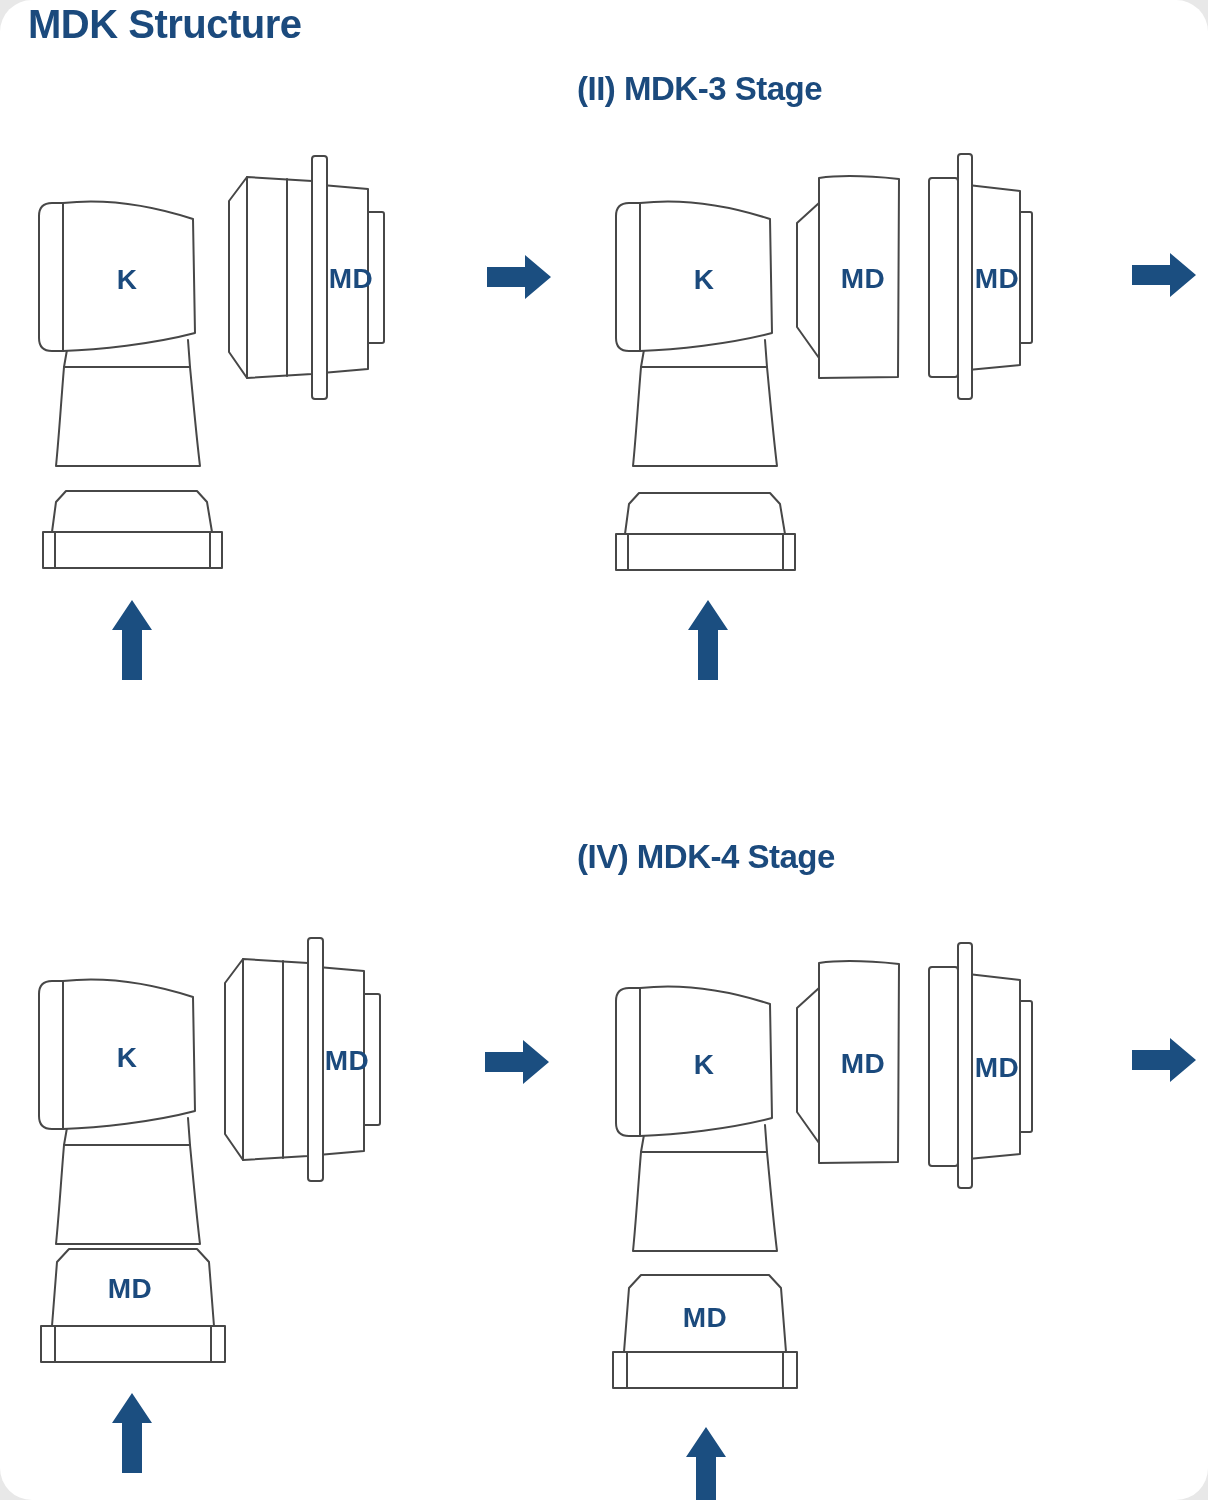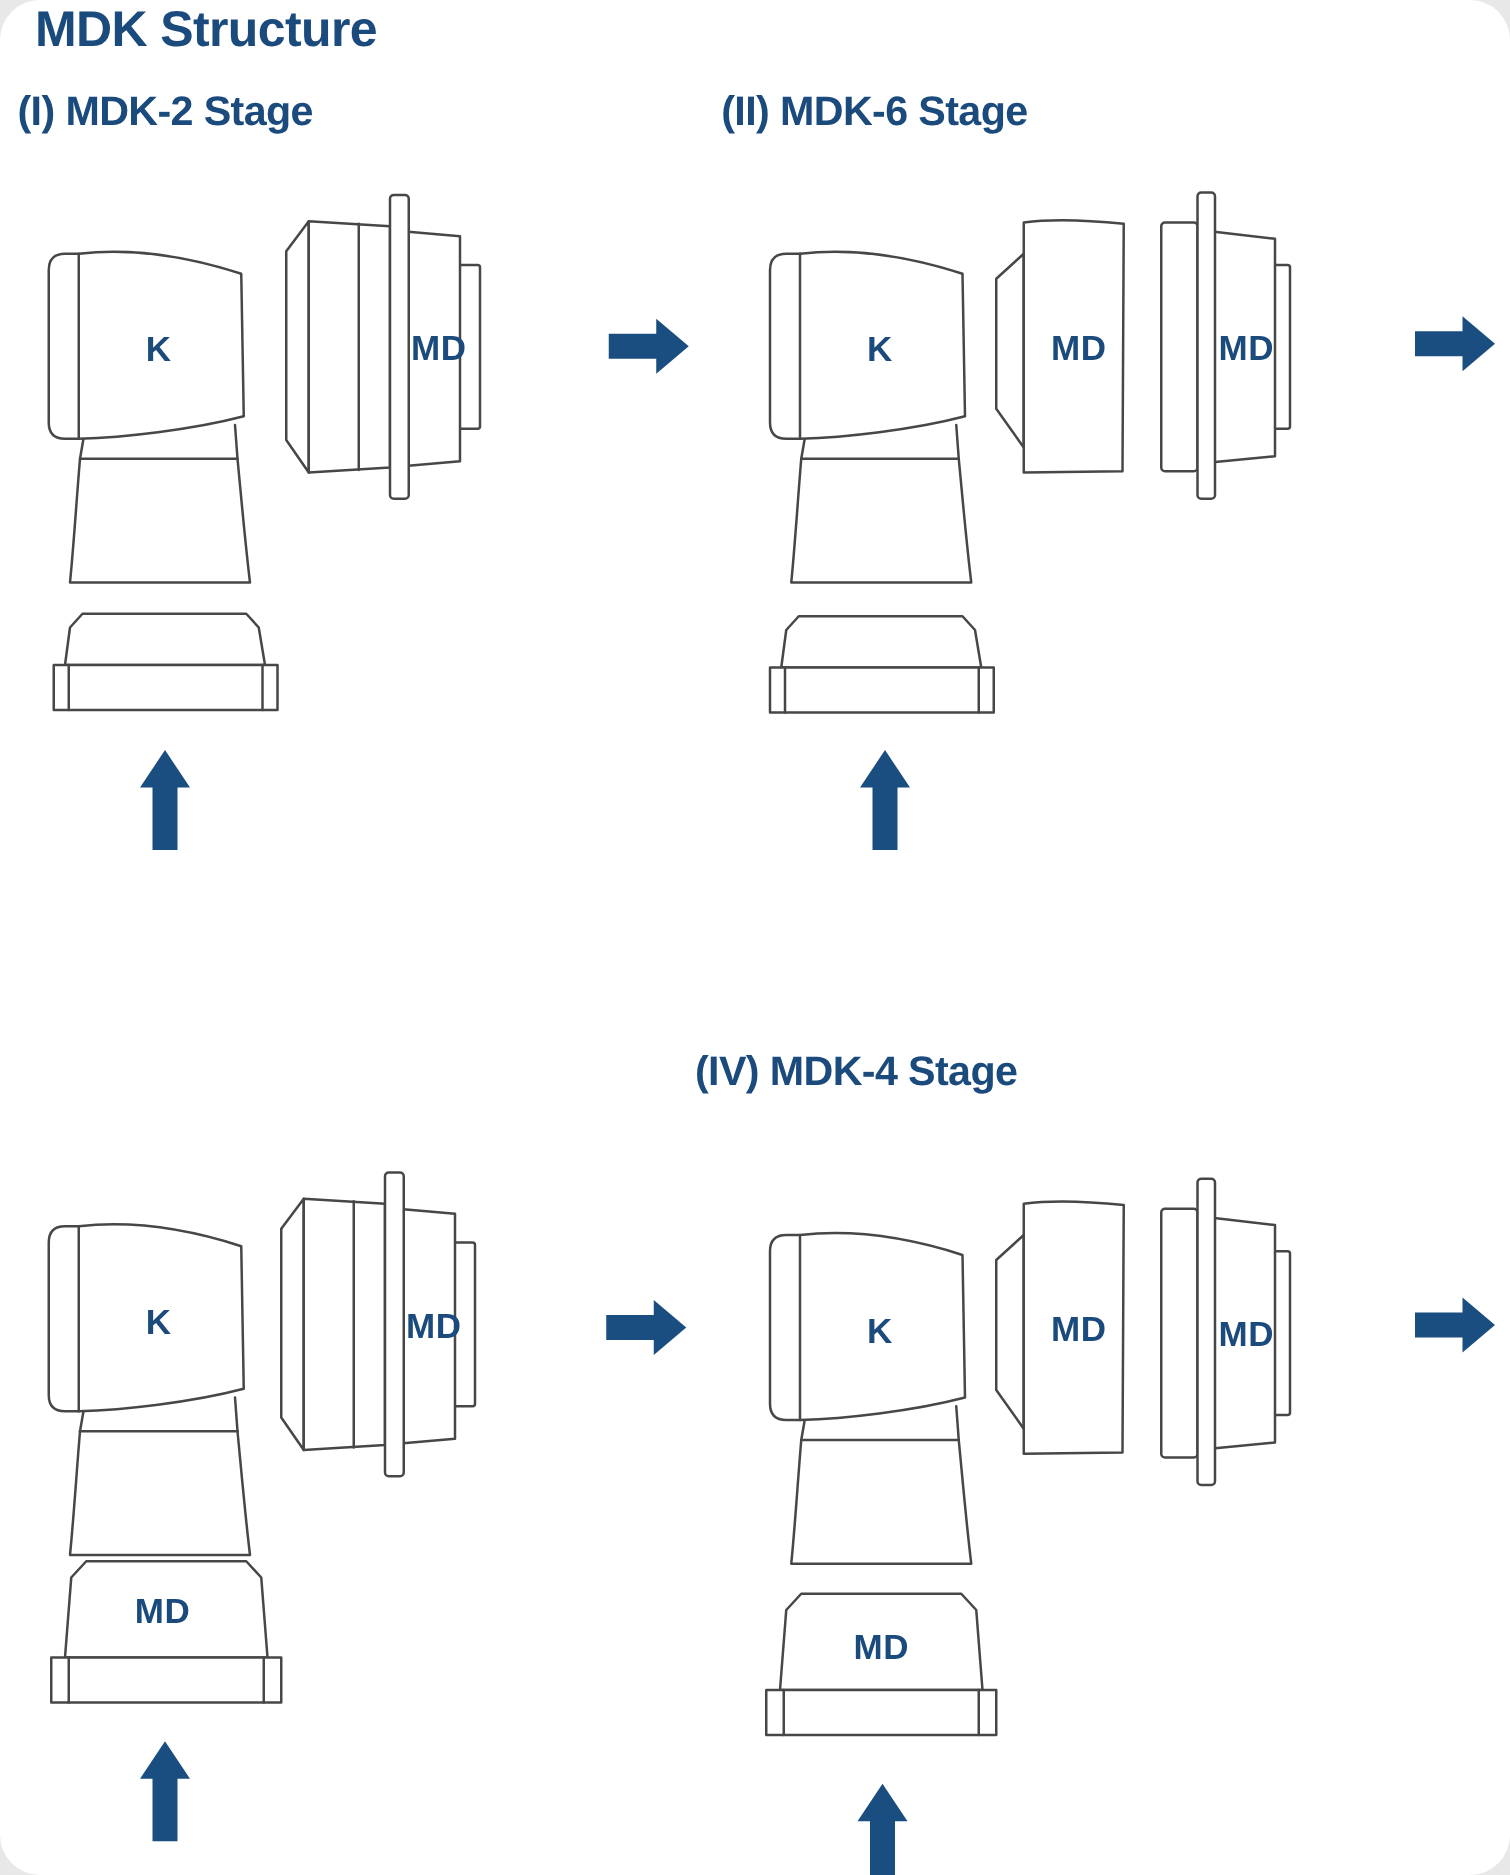--- a/index.html
+++ b/index.html
@@ -23,40 +23,39 @@
     letter-spacing:-0.5px;white-space:nowrap;
   }
   .stage-heading{
     position:absolute;
     font-size:33px;font-weight:bold;color:var(--accent);
     letter-spacing:-0.5px;white-space:nowrap;
   }
   #hd1{left:14px;top:70px;}
   #hd2{left:577px;top:70px;}
   #hd3{left:4px;top:834px;}
-  #hd4{left:556px;top:838px;}
+  #hd4{left:577px;top:838px;}
   svg.diagram{position:absolute;left:0;top:0;}
   .ln{stroke:var(--line);stroke-width:2;fill:#fff;stroke-linejoin:round;stroke-linecap:round;}
   .lno{stroke:var(--line);stroke-width:2;fill:none;stroke-linecap:round;}
   .arrow{fill:var(--arrow);stroke:none;}
   text.lbl{
     fill:var(--accent);
     font-family:"Liberation Sans", sans-serif;
     font-size:28px;font-weight:bold;
     text-anchor:middle;letter-spacing:0.5px;
   }
 </style>
 </head>
 <body>
 
 <div id="canvas">
 
   <div class="page-title">MDK Structure</div>
-  <div class="stage-heading" id="hd1">(I) MDK-2 Stage</div>
-  <div class="stage-heading" id="hd2">(II) MDK-6 Stage</div>
+  <div class="stage-heading" id="hd2">(II) MDK-3 Stage</div>
   <div class="stage-heading" id="hd4">(IV) MDK-4 Stage</div>
 
   <svg class="diagram" width="1208" height="1500" viewBox="0 0 1208 1500">
     <defs>
 
       <g id="k-shape">
         <path class="ln" d="M 30,144 L 26,167 C 23,203 21,236 18,266 L 162,266 C 158,233 155,198 152,167 L 150,140"></path>
         <line class="lno" x1="26" y1="167" x2="152" y2="167"></line>
         <path class="ln" d="M 25,3 C 70,-2 115,6 155,19 L 157,133 C 115,144 60,150 25,151 L 14,151 Q 1,151 1,138 L 1,16 Q 1,3 14,3 Z"></path>
         <line class="lno" x1="25" y1="3" x2="25" y2="151"></line>

